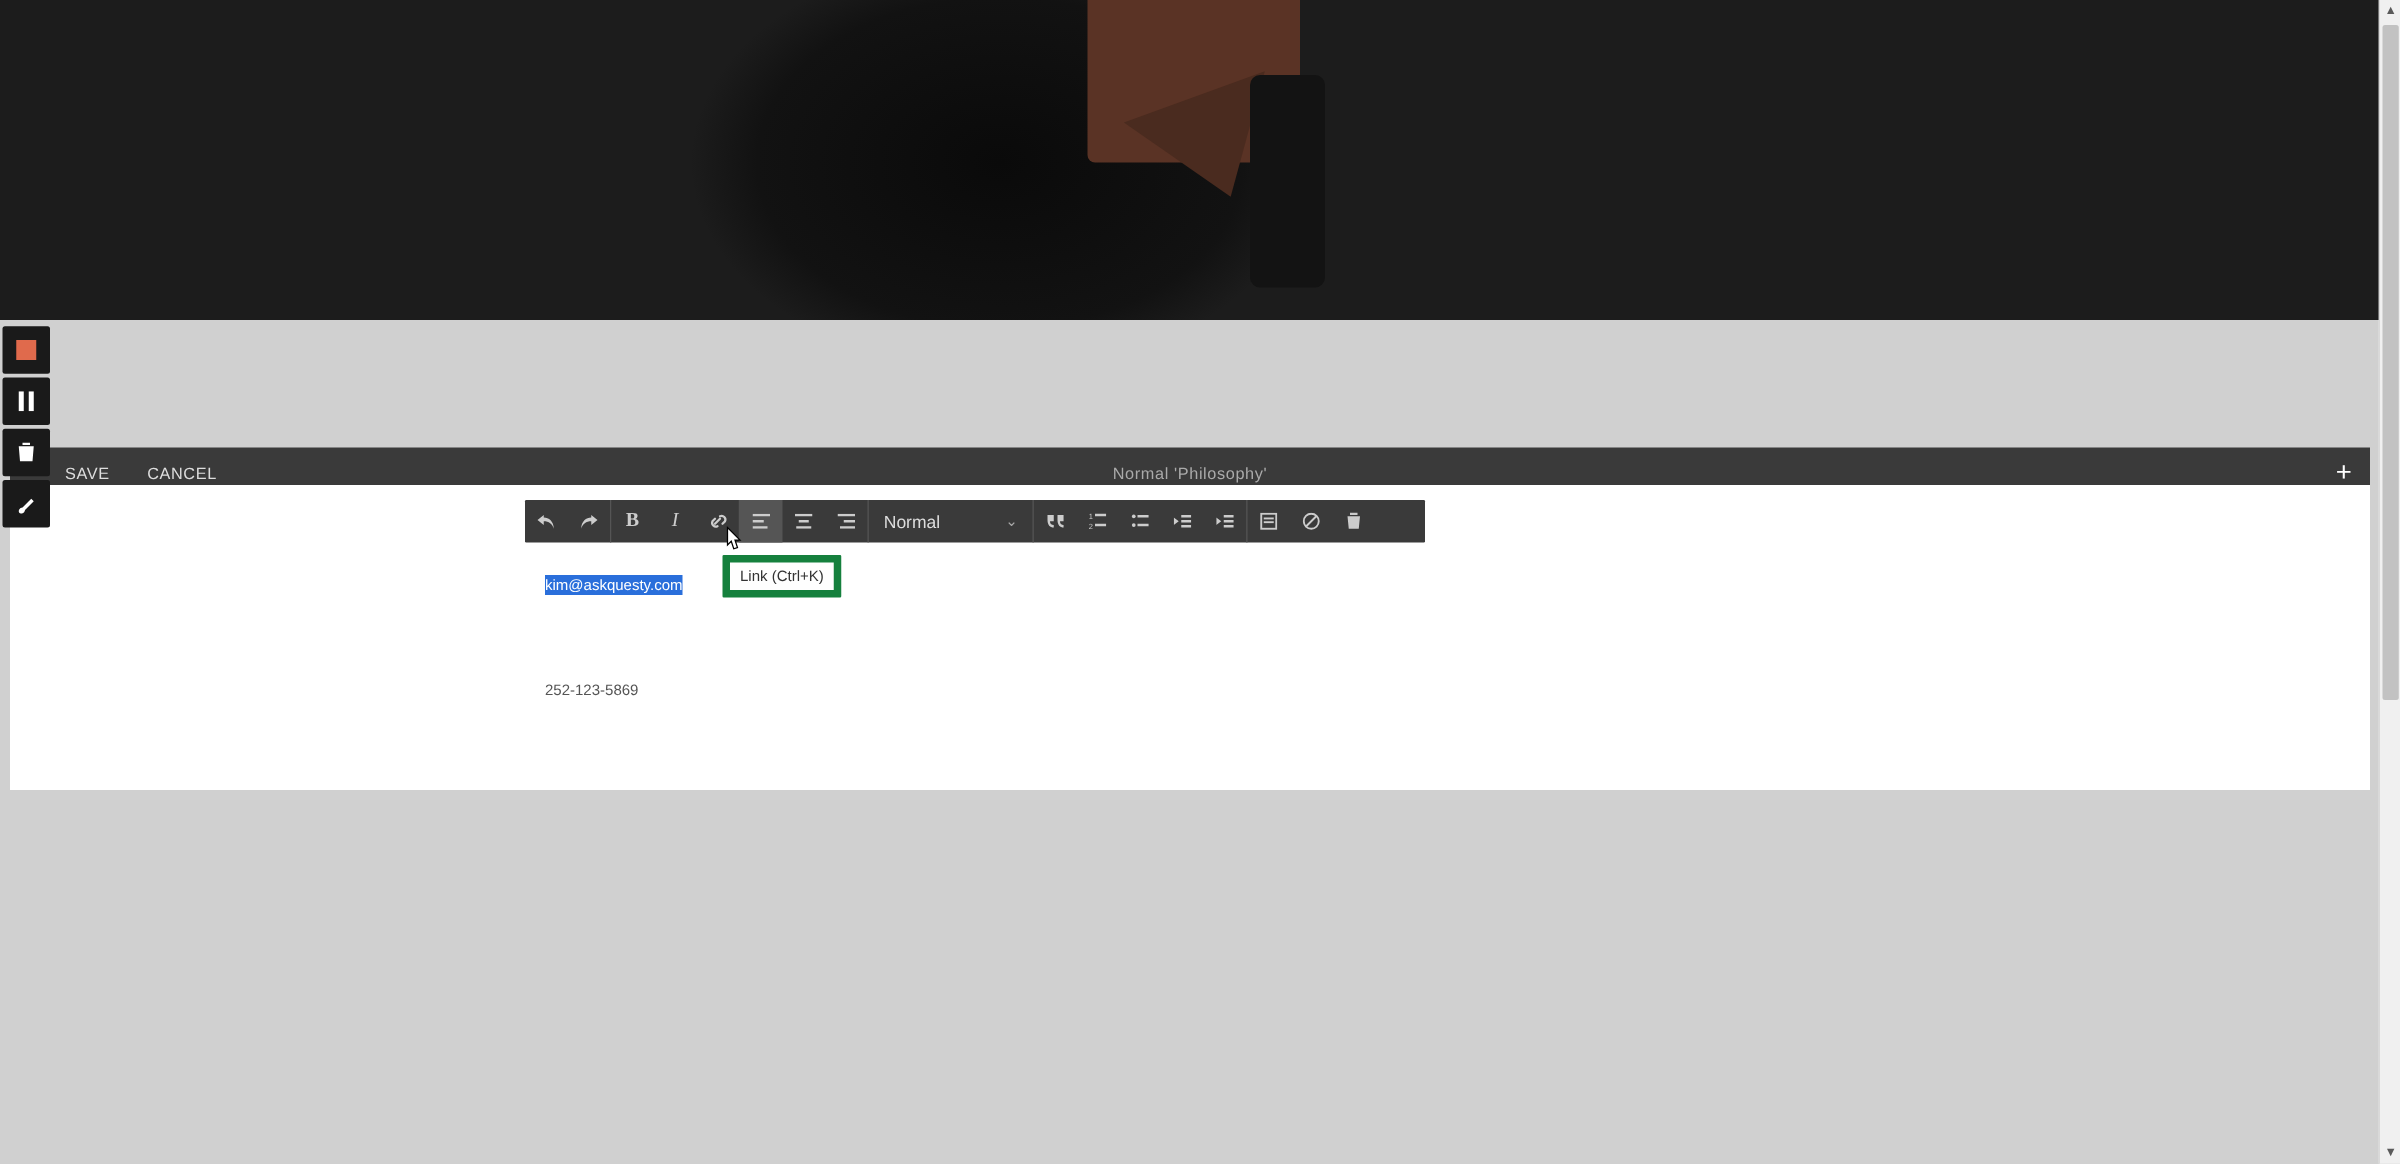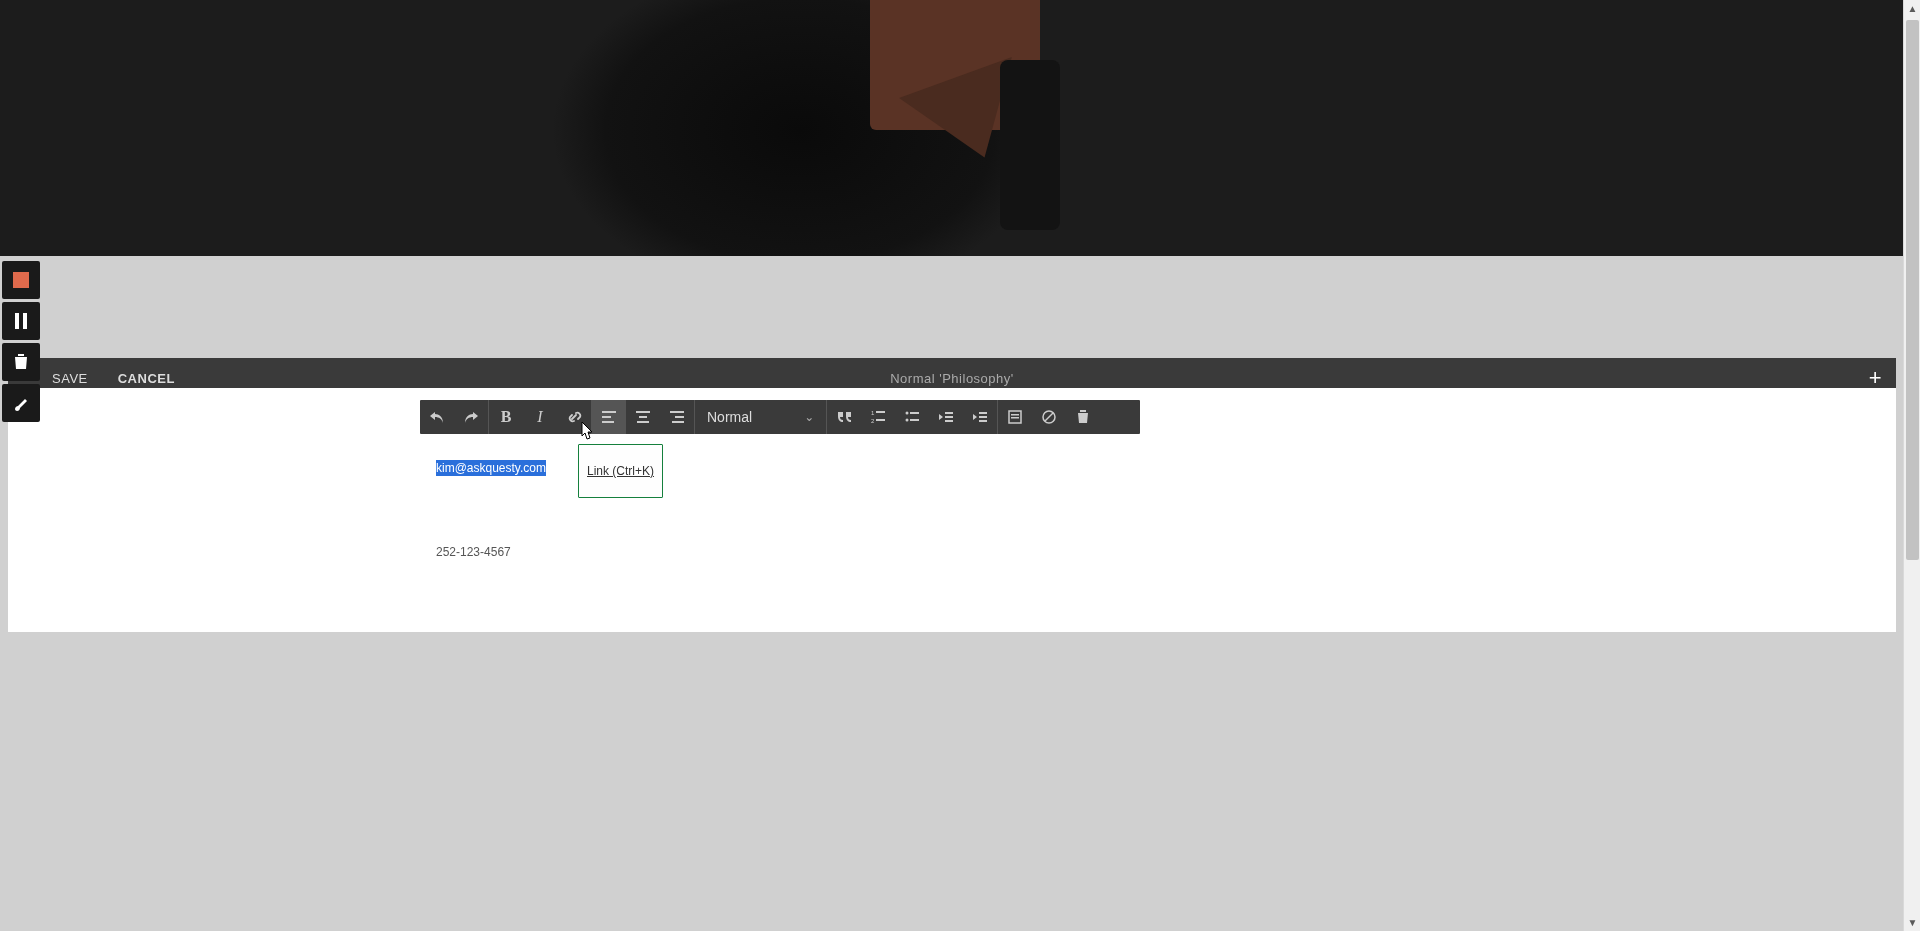--- a/index.html
+++ b/index.html
@@ -120,21 +120,21 @@
       height: 40px;
       background: #3a3a3a;
       color: #ddd;
       display:flex;
       align-items:center;
       padding: 0 14px;
       font-size: 13px;
       letter-spacing: 0.5px;
     }
     .edit-bar .save-label { margin-left: 30px; margin-right: 30px; font-weight:500; }
-    .edit-bar .cancel-label { font-weight:700; }
+    .edit-bar .cancel-label { font-weight:400; }
     .edit-bar .editing-title {
       position:absolute;
       left:50%;
       transform:translateX(-50%);
       color:#aaa;
       font-size:13px;
     }
     .edit-bar .add-btn {
       position:absolute;
       right: 14px;
@@ -201,27 +201,26 @@
       z-index: 40;
       pointer-events:none;
     }
 
     
     .tooltip {
       position:absolute;
       left: 578px;
       top: 444px;
       background: #fefefe;
-      border: 1px solid #15803d;
-      padding: 19px 8px;
+      border: 6px solid #15803d;
+      padding: 4px 8px;
       font-size: 12px;
       color:#333;
       z-index: 35;
       border-radius: 1px;
-      text-decoration: underline;
     }
 
     
     .content-area {
       position:absolute;
       left: 436px;
       top: 461px;
       z-index: 5;
       font-size: 12px;
       color: #555;
@@ -379,20 +378,20 @@
 </div>
 
 <svg class="cursor-pointer" width="20" height="24" viewBox="0 0 20 24">
   <path d="M6 2 L6 16 L9 13 L11 19 L14 18 L12 12 L16 12 Z" fill="#fff" stroke="#000" stroke-width="1"></path>
 </svg>
 
 <div class="tooltip">Link (Ctrl+K)</div>
 
 <div class="content-area">
   <div><span class="selected-text">kim@askquesty.com</span></div>
-  <div class="phone-text">252-123-4567</div>
+  <div class="phone-text">252-123-5869</div>
 </div>
 
 <div class="scrollbar-track">
   <div class="scrollbar-arrow-up">▲</div>
   <div class="scrollbar-thumb"></div>
   <div class="scrollbar-arrow-down">▼</div>
 </div>
 
 </body></html>

